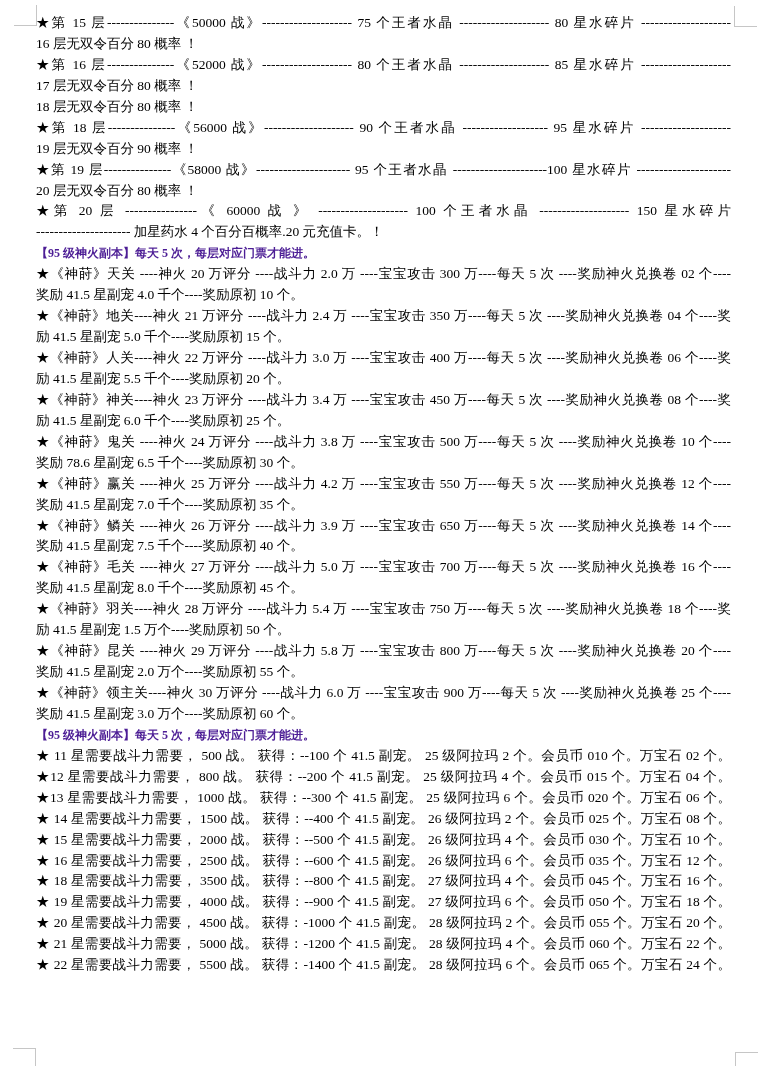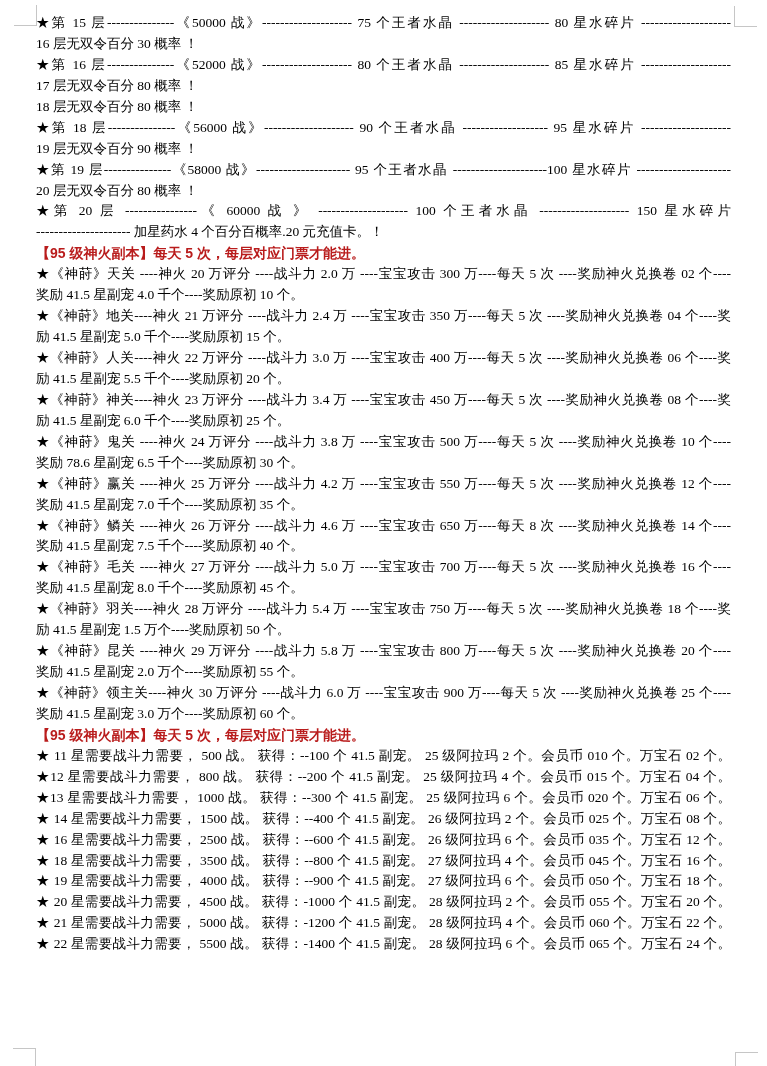--- a/index.html
+++ b/index.html
@@ -41,37 +41,37 @@
     line-height: 20.95px;
     overflow: hidden;
     white-space: nowrap;
   }
   .line.just {
     white-space: normal;
     text-align: justify;
     text-align-last: justify;
   }
   .line.red {
-    color: #b91c1c;
+    color: #4c1d95;
     font-weight: bold;
-    font-family: Liberation Sans, sans-serif;
-    font-size: 14px;
+    font-family: Liberation Serif, serif;
+    font-size: 12px;
   }
 </style>
 </head>
 <body>
 
 <div class="page">
   <div class="crop-mark crop-tl"></div>
   <div class="crop-mark crop-tr"></div>
   <div class="crop-mark crop-bl"></div>
   <div class="crop-mark crop-br"></div>
   <div class="content">
       <div class="line just">★第 15 层---------------《50000 战》-------------------- 75 个王者水晶 -------------------- 80 星水碎片 --------------------</div>
-      <div class="line">16 层无双令百分 30 概率 ！</div>
+      <div class="line">16 层无双令百分 80 概率 ！</div>
       <div class="line just">★第 16 层---------------《52000 战》-------------------- 80 个王者水晶 -------------------- 85 星水碎片 --------------------</div>
       <div class="line">17 层无双令百分 80 概率 ！</div>
       <div class="line">18 层无双令百分 80 概率 ！</div>
       <div class="line just">★第 18 层---------------《56000 战》-------------------- 90 个王者水晶 ------------------- 95 星水碎片 --------------------</div>
       <div class="line">19 层无双令百分 90 概率 ！</div>
       <div class="line just">★第 19 层---------------《58000 战》--------------------- 95 个王者水晶 ---------------------100 星水碎片 ---------------------</div>
       <div class="line">20 层无双令百分 80 概率 ！</div>
       <div class="line just">★第 20 层 ----------------《 60000 战 》 -------------------- 100 个王者水晶 -------------------- 150 星水碎片</div>
       <div class="line">--------------------- 加星药水 4 个百分百概率.20 元充值卡。！</div>
       <div class="line red">【95 级神火副本】每天 5 次，每层对应门票才能进。</div>
@@ -80,35 +80,36 @@
       <div class="line just">★《神莳》地关----神火 21 万评分 ----战斗力 2.4 万 ----宝宝攻击 350 万----每天 5 次 ----奖励神火兑换卷 04 个----奖</div>
       <div class="line">励 41.5 星副宠 5.0 千个----奖励原初 15 个。</div>
       <div class="line just">★《神莳》人关----神火 22 万评分 ----战斗力 3.0 万 ----宝宝攻击 400 万----每天 5 次 ----奖励神火兑换卷 06 个----奖</div>
       <div class="line">励 41.5 星副宠 5.5 千个----奖励原初 20 个。</div>
       <div class="line just">★《神莳》神关----神火 23 万评分 ----战斗力 3.4 万 ----宝宝攻击 450 万----每天 5 次 ----奖励神火兑换卷 08 个----奖</div>
       <div class="line">励 41.5 星副宠 6.0 千个----奖励原初 25 个。</div>
       <div class="line just">★《神莳》鬼关 ----神火 24 万评分 ----战斗力 3.8 万 ----宝宝攻击 500 万----每天 5 次 ----奖励神火兑换卷 10 个----</div>
       <div class="line">奖励 78.6 星副宠 6.5 千个----奖励原初 30 个。</div>
       <div class="line just">★《神莳》赢关 ----神火 25 万评分 ----战斗力 4.2 万 ----宝宝攻击 550 万----每天 5 次 ----奖励神火兑换卷 12 个----</div>
       <div class="line">奖励 41.5 星副宠 7.0 千个----奖励原初 35 个。</div>
-      <div class="line just">★《神莳》鳞关 ----神火 26 万评分 ----战斗力 4.6 万 ----宝宝攻击 650 万----每天 8 次 ----奖励神火兑换卷 14 个----</div>
+      <div class="line just">★《神莳》鳞关 ----神火 26 万评分 ----战斗力 3.9 万 ----宝宝攻击 650 万----每天 5 次 ----奖励神火兑换卷 14 个----</div>
       <div class="line">奖励 41.5 星副宠 7.5 千个----奖励原初 40 个。</div>
       <div class="line just">★《神莳》毛关 ----神火 27 万评分 ----战斗力 5.0 万 ----宝宝攻击 700 万----每天 5 次 ----奖励神火兑换卷 16 个----</div>
       <div class="line">奖励 41.5 星副宠 8.0 千个----奖励原初 45 个。</div>
       <div class="line just">★《神莳》羽关----神火 28 万评分 ----战斗力 5.4 万 ----宝宝攻击 750 万----每天 5 次 ----奖励神火兑换卷 18 个----奖</div>
       <div class="line">励 41.5 星副宠 1.5 万个----奖励原初 50 个。</div>
       <div class="line just">★《神莳》昆关 ----神火 29 万评分 ----战斗力 5.8 万 ----宝宝攻击 800 万----每天 5 次 ----奖励神火兑换卷 20 个----</div>
       <div class="line">奖励 41.5 星副宠 2.0 万个----奖励原初 55 个。</div>
       <div class="line just">★《神莳》领主关----神火 30 万评分 ----战斗力 6.0 万 ----宝宝攻击 900 万----每天 5 次 ----奖励神火兑换卷 25 个----</div>
       <div class="line">奖励 41.5 星副宠 3.0 万个----奖励原初 60 个。</div>
       <div class="line red">【95 级神火副本】每天 5 次，每层对应门票才能进。</div>
       <div class="line just">★ 11 星需要战斗力需要， 500 战。 获得：--100 个 41.5 副宠。 25 级阿拉玛 2 个。会员币 010 个。万宝石 02 个。</div>
       <div class="line just">★12 星需要战斗力需要， 800 战。 获得：--200 个 41.5 副宠。 25 级阿拉玛 4 个。会员币 015 个。万宝石 04 个。</div>
       <div class="line just">★13 星需要战斗力需要， 1000 战。 获得：--300 个 41.5 副宠。 25 级阿拉玛 6 个。会员币 020 个。万宝石 06 个。</div>
       <div class="line just">★ 14 星需要战斗力需要， 1500 战。 获得：--400 个 41.5 副宠。 26 级阿拉玛 2 个。会员币 025 个。万宝石 08 个。</div>
+      <div class="line just">★ 15 星需要战斗力需要， 2000 战。 获得：--500 个 41.5 副宠。 26 级阿拉玛 4 个。会员币 030 个。万宝石 10 个。</div>
       <div class="line just">★ 16 星需要战斗力需要， 2500 战。 获得：--600 个 41.5 副宠。 26 级阿拉玛 6 个。会员币 035 个。万宝石 12 个。</div>
       <div class="line just">★ 18 星需要战斗力需要， 3500 战。 获得：--800 个 41.5 副宠。 27 级阿拉玛 4 个。会员币 045 个。万宝石 16 个。</div>
       <div class="line just">★ 19 星需要战斗力需要， 4000 战。 获得：--900 个 41.5 副宠。 27 级阿拉玛 6 个。会员币 050 个。万宝石 18 个。</div>
       <div class="line just">★ 20 星需要战斗力需要， 4500 战。 获得：-1000 个 41.5 副宠。 28 级阿拉玛 2 个。会员币 055 个。万宝石 20 个。</div>
       <div class="line just">★ 21 星需要战斗力需要， 5000 战。 获得：-1200 个 41.5 副宠。 28 级阿拉玛 4 个。会员币 060 个。万宝石 22 个。</div>
       <div class="line just">★ 22 星需要战斗力需要， 5500 战。 获得：-1400 个 41.5 副宠。 28 级阿拉玛 6 个。会员币 065 个。万宝石 24 个。</div>
     </div>
 </div>
 
 </body></html>

